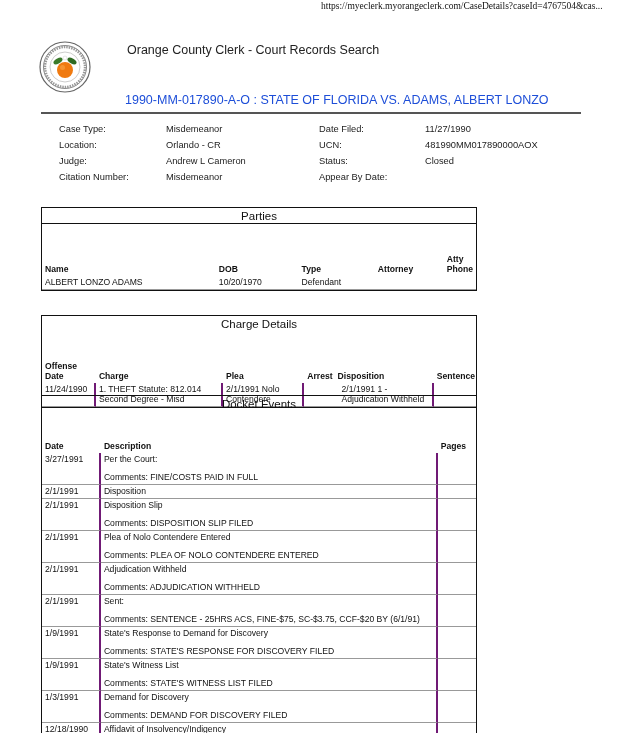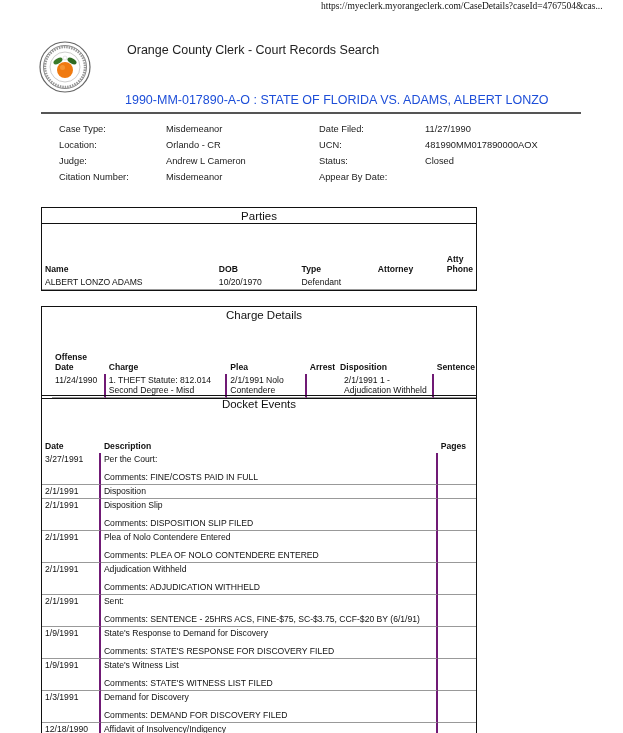--- a/index.html
+++ b/index.html
@@ -93,21 +93,21 @@
       <td>ALBERT LONZO ADAMS</td>
       <td>10/20/1970</td>
       <td>Defendant</td>
       <td></td>
       <td></td>
     </tr>
   </tbody>
     </table>
 </div>
 
-<div class="box" style="top:306px;padding-left:10px;">
+<div class="box" style="top:315px;">
   <div class="cap" style="border-bottom:none">Charge Details</div>
   <table>
     <colgroup>
         <col style="width:56px">
         <col style="width:179px">
         <col style="width:98px">
         <col style="width:30px">
         <col style="width:122px">
         <col>
       </colgroup>

